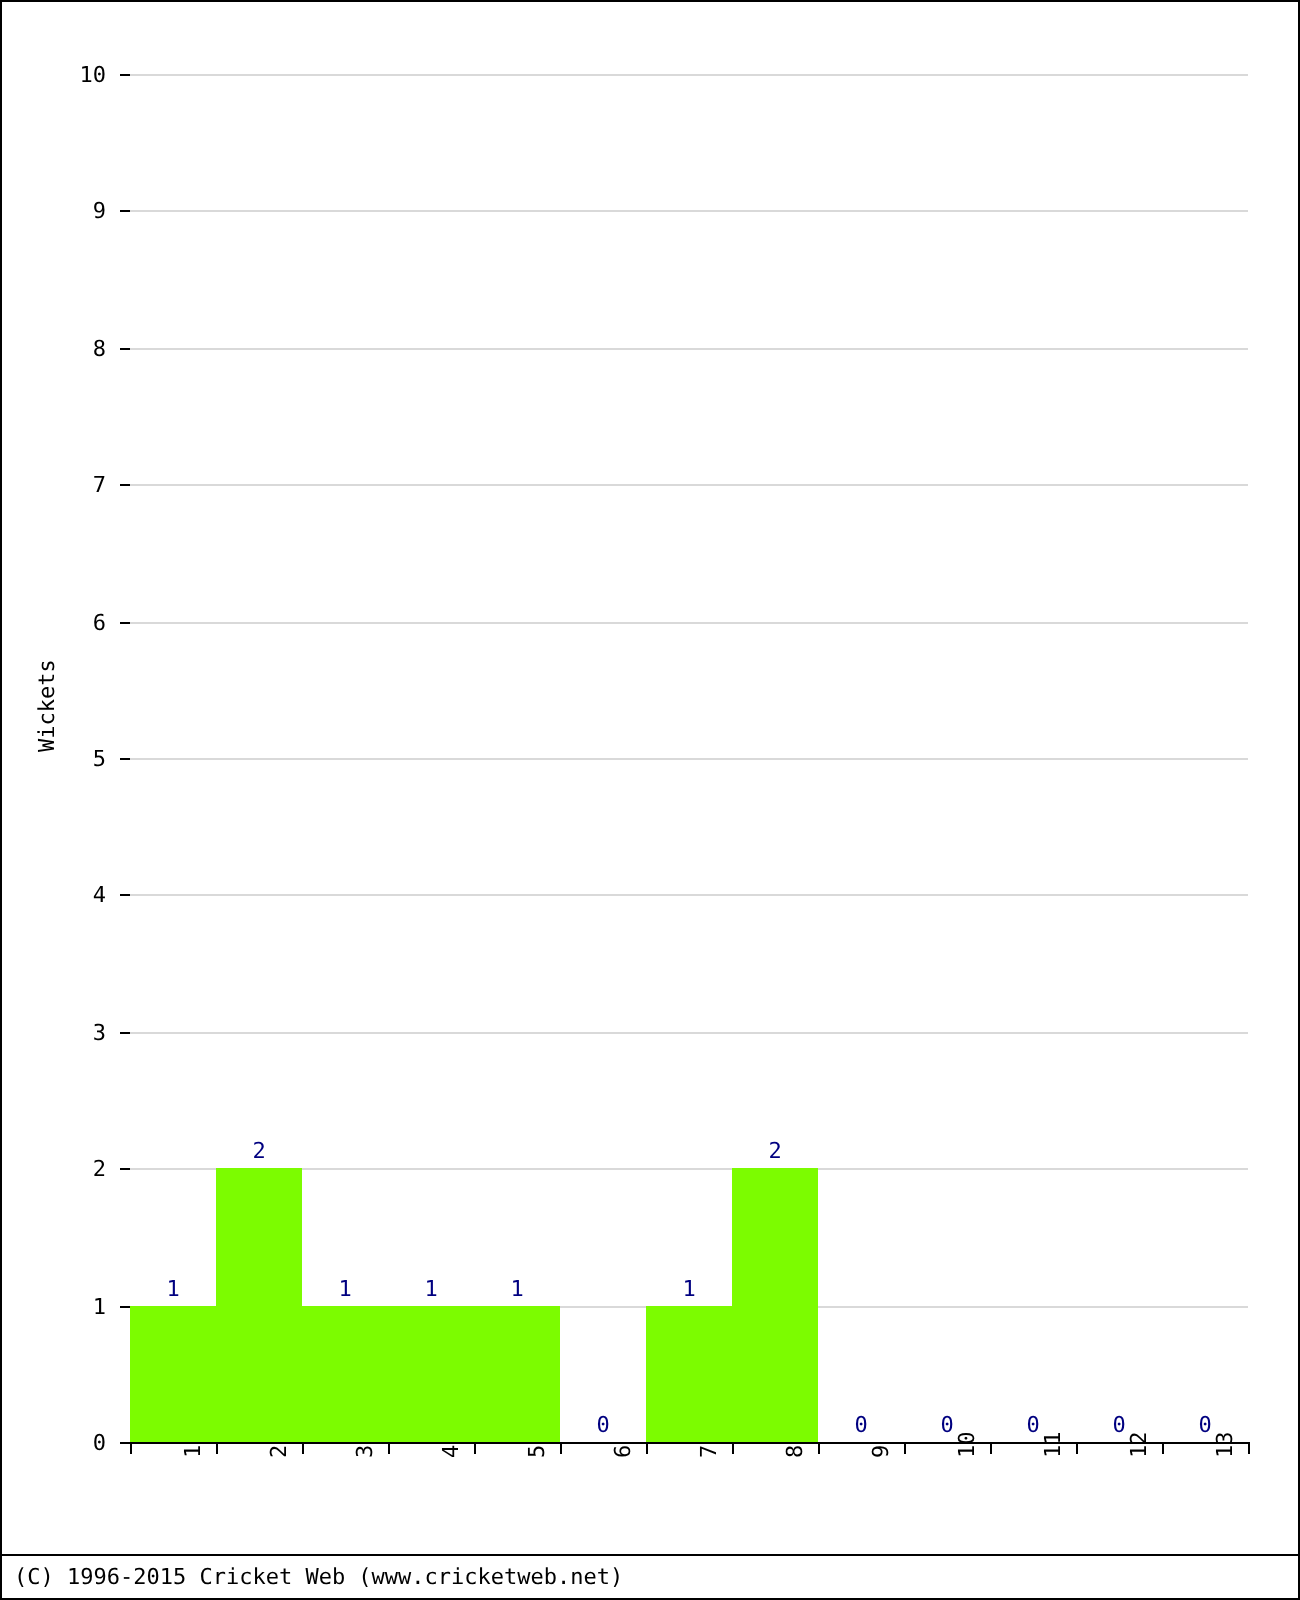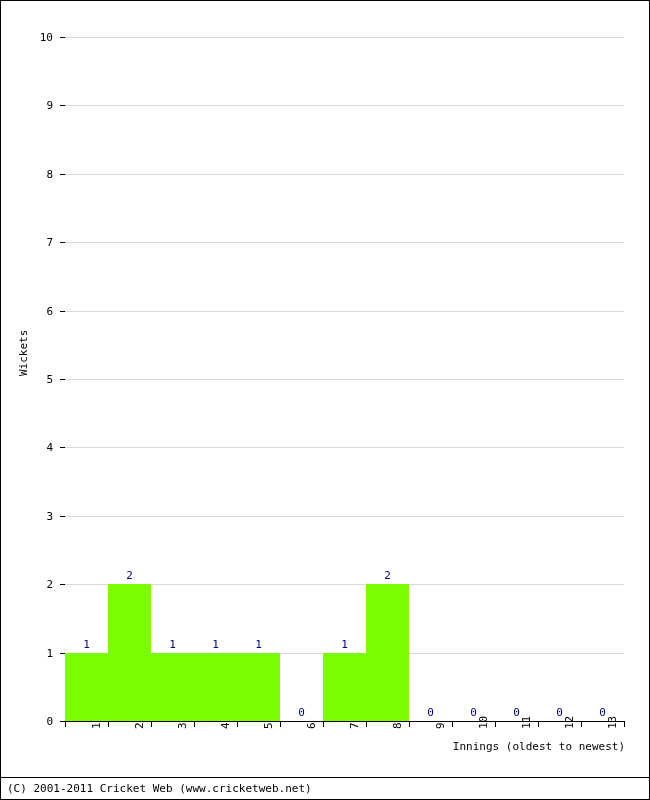--- a/index.html
+++ b/index.html
@@ -261,18 +261,17 @@
       <div class="x-label" style="left: 304.5px;">6</div>
       <div class="x-label" style="left: 347.5px;">7</div>
       <div class="x-label" style="left: 390.5px;">8</div>
       <div class="x-label" style="left: 433.5px;">9</div>
       <div class="x-label" style="left: 476.5px;">10</div>
       <div class="x-label" style="left: 519.5px;">11</div>
       <div class="x-label" style="left: 562.5px;">12</div>
       <div class="x-label" style="left: 605.5px;">13</div>
     </div>
 
-  <div id="x-axis-title">Innings (oldest to newest)</div>
 
   <div id="footer-rule"></div>
-  <div id="footer-text">(C) 2001-2011 Cricket Web (www.cricketweb.net)</div>
+  <div id="footer-text">(C) 1996-2015 Cricket Web (www.cricketweb.net)</div>
 
 </div>
 
 </body></html>

